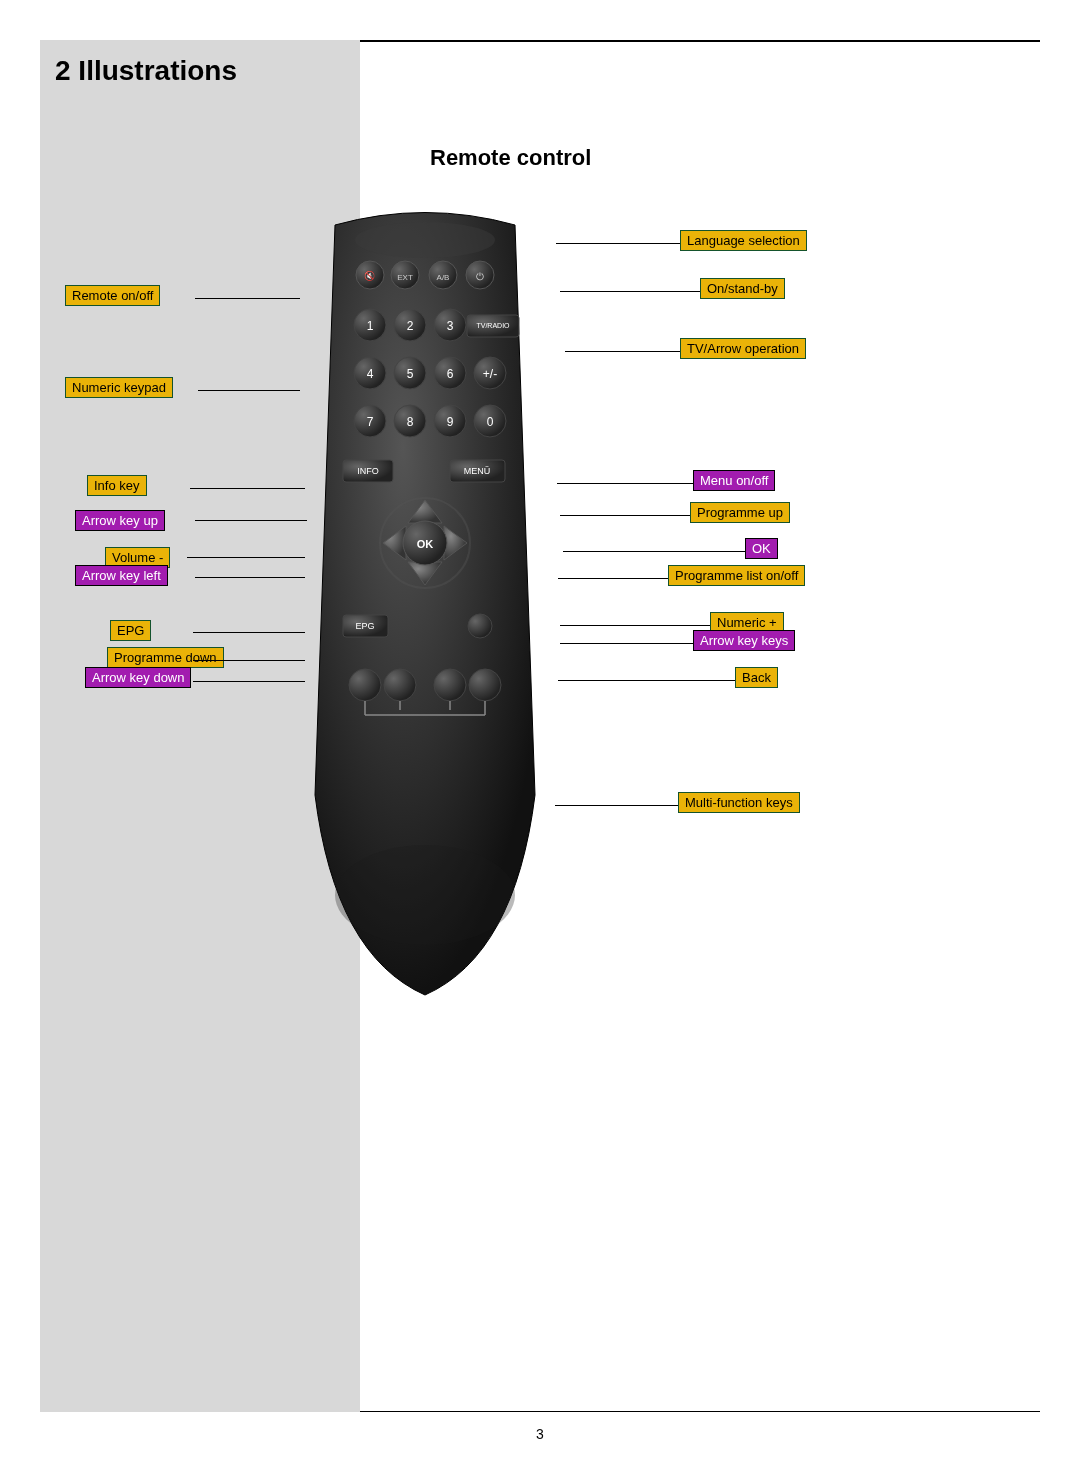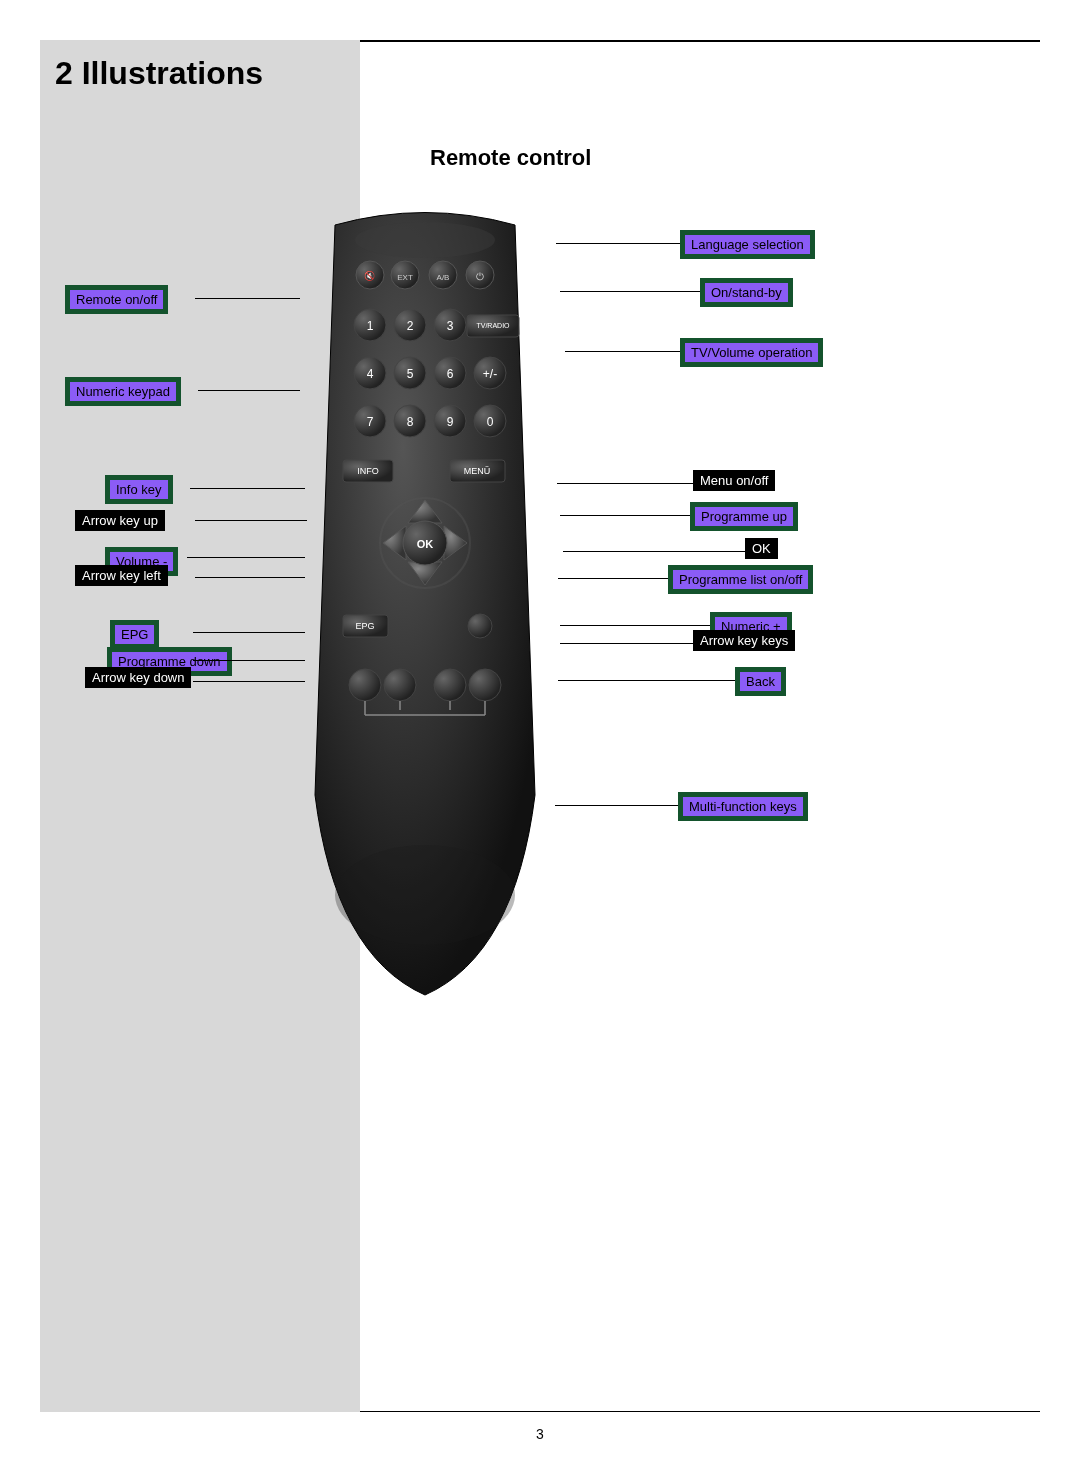--- a/index.html
+++ b/index.html
@@ -37,36 +37,36 @@
       left: 40px;
       width: 320px;
       bottom: 55px;
       background: #d8d8d8;
     }
 
     .section-title {
       position: absolute;
       top: 55px;
       left: 55px;
-      font-size: 32px;
+      font-size: 28px;
       font-weight: bold;
     }
 
     .label-box {
-      border: 5px solid #14532d;
+      border: 1px solid #14532d;
       padding: 2px 6px;
-      background: #8b5cf6;
+      background: #eab308;
       font-size: 13px;
       white-space: nowrap;
     }
 
     .label-box-dark {
       border: 1px solid #000;
       padding: 2px 6px;
-      background: #000000;
+      background: #a21caf;
       color: #fff;
       font-size: 13px;
       white-space: nowrap;
     }
   </style>
 </head>
 <body>
 
 <div class="page-border-top"></div>
 <div class="page-border-bottom"></div>
@@ -191,21 +191,21 @@
   <div class="label-box">Remote on/off</div>
 </div>
 
 <div style="position:absolute; top:298px; left:195px; width:105px; height:1px; background:#000;"></div>
 
 <div style="position:absolute; top:377px; left:65px;">
   <div class="label-box">Numeric keypad</div>
 </div>
 <div style="position:absolute; top:390px; left:198px; width:102px; height:1px; background:#000;"></div>
 
-<div style="position:absolute; top:475px; left:105px;border-radius:8px;">
+<div style="position:absolute; top:475px; left:87px;border-radius:8px;">
   <div class="label-box">Info key</div>
 </div>
 <div style="position:absolute; top:488px; left:190px; width:115px; height:1px; background:#000;"></div>
 
 <div style="position:absolute; top:510px; left:75px;">
   <div class="label-box-dark">Arrow key up</div>
 </div>
 <div style="position:absolute; top:520px; left:195px; width:112px; height:1px; background:#000;"></div>
 
 <div style="position:absolute; top:547px; left:105px;">
@@ -237,21 +237,21 @@
   <div class="label-box">Language selection</div>
 </div>
 <div style="position:absolute; top:243px; left:556px; width:124px; height:1px; background:#000;"></div>
 
 <div style="position:absolute; top:278px; left:700px;">
   <div class="label-box">On/stand-by</div>
 </div>
 <div style="position:absolute; top:291px; left:560px; width:140px; height:1px; background:#000;"></div>
 
 <div style="position:absolute; top:338px; left:680px;">
-  <div class="label-box">TV/Volume operation</div>
+  <div class="label-box">TV/Arrow operation</div>
 </div>
 <div style="position:absolute; top:351px; left:565px; width:115px; height:1px; background:#000;"></div>
 
 <div style="position:absolute; top:470px; left:693px;">
   <div class="label-box-dark">Menu on/off</div>
 </div>
 <div style="position:absolute; top:483px; left:557px; width:136px; height:1px; background:#000;"></div>
 
 <div style="position:absolute; top:502px; left:690px;">
   <div class="label-box">Programme up</div>

